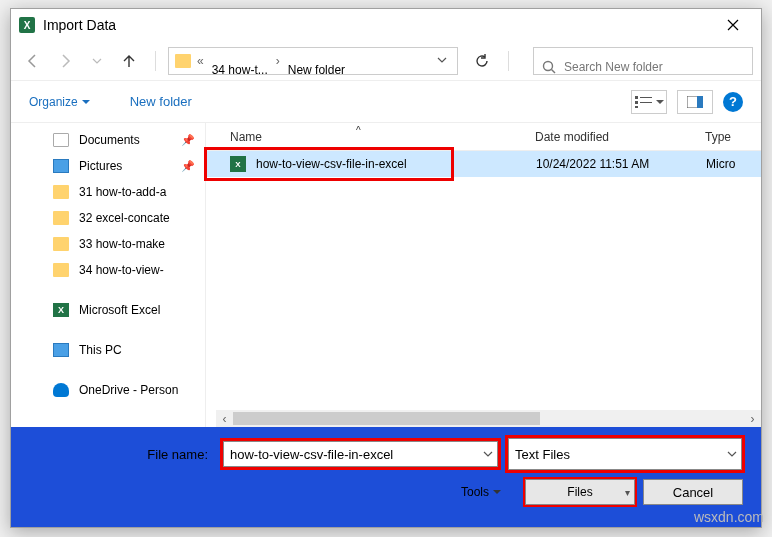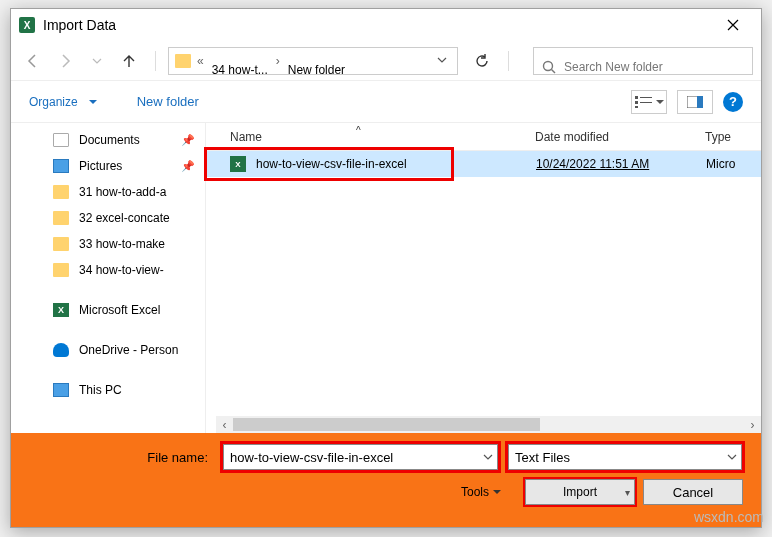--- a/index.html
+++ b/index.html
@@ -15,21 +15,21 @@
     .nav-btn.enabled { color:#333;}
     .nav-divider { width:1px; height:20px; background:#ddd; margin:0 8px;}
     .breadcrumb { height:28px; border:1px solid #ccc; display:flex; align-items:center; padding:0 6px; gap:6px; min-width:290px;}
     .folder-icon { width:16px; height:14px; background:#ffd36e; border-radius:1px; display:inline-block;}
     .crumb { color:#000; cursor:pointer; padding:0 2px;margin-top:18px;}
     .crumb-sep { color:#666;}
     .drop { color:#555; padding:0 4px; cursor:pointer;}
     .refresh-btn { width:28px; height:28px; display:flex; align-items:center; justify-content:center; cursor:pointer; margin-left:6px;}
     .search-box { flex:1; height:28px; border:1px solid #ccc; display:flex; align-items:flex-end; padding:0 8px; gap:8px; color:#777; margin-left:12px; cursor:text;}
     .toolbar2 { height:42px; display:flex; align-items:center; padding:0 18px; border-bottom:1px solid #eee; gap:40px;}
-    .tool-link { color:#1a6fbf; font-size:13px; cursor:pointer; display:flex; align-items:center; gap:11px;}
+    .tool-link { color:#1a6fbf; font-size:13px; cursor:pointer; display:flex; align-items:center; gap:4px;}
     .tool-right { margin-left:auto; display:flex; gap:10px; align-items:center;}
     .view-btn { width:36px; height:24px; border:1px solid #ccc; display:flex; align-items:center; justify-content:center; cursor:pointer; background:#fff;}
     .help-btn { width:20px; height:20px; border-radius:50%; background:#0078d4; color:#fff; font-weight:bold; display:flex; align-items:center; justify-content:center; cursor:pointer; font-size:13px;}
     .main { flex:1; display:flex; min-height:0;}
     .sidebar { width:195px; border-right:1px solid #eee; overflow:hidden; padding-top:4px;}
     .side-item { display:flex; align-items:center; height:26px; padding-left:44px; gap:8px; cursor:pointer; color:#000; position:relative; white-space:nowrap;}
     .side-item .ico { width:16px; height:14px; position:absolute; left:42px;}
     .side-item span.label-txt { margin-left:24px;}
     .pin { position:absolute; right:10px; color:#888; font-size:11px;}
     .folder-ico { background:#ffd36e; border-radius:1px;}
@@ -40,34 +40,34 @@
     .pc-ico { width:16px; height:12px; background:#4aa0e6; border:1px solid #2a7abf;}
     .content { flex:1; display:flex; flex-direction:column; position:relative;}
     .col-headers { height:28px; display:flex; align-items:center; border-bottom:1px solid #eee; padding-left:24px; color:#333; position:relative;}
     .col-name { width:305px;}
     .col-date { width:170px;}
     .col-type { }
     .sort-caret { position:absolute; left:150px; top:2px; color:#333; font-size:10px;}
     .filerow { height:26px; display:flex; align-items:center; padding-left:24px; background:#cde8ff; cursor:pointer; position:relative;}
     .filerow .file-icon { width:16px; height:16px; background:#217346; margin-right:10px; display:flex; align-items:center; justify-content:center; color:#fff; font-size:8px; font-weight:bold;}
     .filerow .fname { width:280px; color:#000;}
-    .filerow .fdate { width:170px; color:#000;text-decoration:underline;}
+    .filerow .fdate { width:170px; color:#000;}
     .filerow .ftype { color:#000;}
     .hl-red { outline:3px solid #e00; outline-offset:-1px;}
     .hscroll { position:absolute; bottom:0; left:10px; right:0; height:17px; background:#f0f0f0; display:flex; align-items:center;}
     .hscroll .arrow { width:17px; height:17px; display:flex; align-items:center; justify-content:center; color:#666; cursor:pointer;}
     .hscroll .track { flex:1; height:17px; background:#f0f0f0; position:relative;}
     .hscroll .thumb { position:absolute; left:0; top:2px; width:60%; height:13px; background:#ccc;}
-    .footer { padding:10px 18px 14px; background:#f97316;}
+    .footer { padding:10px 18px 14px; background:#1d4ed8;}
     .row { display:flex; align-items:center; margin-bottom:8px; justify-content:flex-end; gap:8px;}
     .fn-label { color:#000; font-size:13px; margin-right:6px;}
     .filename-input { width:275px; height:26px; border:1px solid #888; padding:0 6px; font-size:13px; background:#fff;}
     .combo-wrap { position:relative; display:flex; align-items:center;}
     .combo-btn { position:absolute; right:2px; width:18px; height:20px; display:flex; align-items:center; justify-content:center; color:#555; pointer-events:none;}
-    .filter-select { width:234px; height:26px; border:1px solid #888; padding:0 6px; font-size:13px; background:#fff; cursor:pointer; text-align:left;}
+    .filter-select { width:234px; height:32px; border:1px solid #888; padding:0 6px; font-size:13px; background:#fff; cursor:pointer; text-align:left;}
     .tools-link { color:#000; font-size:13px; cursor:pointer; display:flex; align-items:center; gap:4px;}
     .btn { width:100px; height:26px; border:1px solid #888; background:#e7e7e7; cursor:pointer; font-size:13px; display:flex; align-items:center; justify-content:center; position:relative;}
     .btn .bd { position:absolute; right:4px; color:#555; font-size:10px;}
     .watermark { position:absolute; right:8px; bottom:12px; font-size:14px; color:#bbb;}
   </style>
 </head>
 <body>
 
 <div class="window">
   <div class="titlebar">
@@ -186,26 +186,26 @@
         </div>
       <div class="side-item">
           <span class="ico folder-ico"></span>
           <span class="label-txt">34 how-to-view-</span>
         </div>
       <div class="side-item" style="margin-top:14px">
           <span class="ico excel-ico">X</span>
           <span class="label-txt">Microsoft Excel</span>
         </div>
       <div class="side-item" style="margin-top:14px">
+          <span class="ico pc-ico"></span>
+          <span class="label-txt">This PC</span>
+        </div>
+      <div class="side-item" style="margin-top:14px">
           <span class="ico od-ico"></span>
           <span class="label-txt">OneDrive - Person</span>
-        </div>
-      <div class="side-item" style="margin-top:14px">
-          <span class="ico pc-ico"></span>
-          <span class="label-txt">This PC</span>
         </div>
     </div>
 
     <div class="content">
       <div class="col-headers">
         <span class="sort-caret">^</span>
         <div class="col-name">Name</div>
         <div class="col-date">Date modified</div>
         <div class="col-type">Type</div>
       </div>
@@ -249,21 +249,21 @@
     <div class="row">
       <div class="tools-link">
           <span>Tools</span> 
           <svg width="8" height="8">
             <path d="M0 2 L4 6 L8 2" fill="#333"></path>
           </svg>
         </div>
       <div style="width:8px"></div>
       <div style="position:relative;" class="hl-red">
         <button class="btn" style="width:110px;">
-            <span>Import</span>
+            <span>Files</span>
             <span class="bd">▾</span>
           </button>
       </div>
       <button class="btn">Cancel</button>
     </div>
   </div>
 </div>
 
 <div class="watermark">wsxdn.com</div>
 

